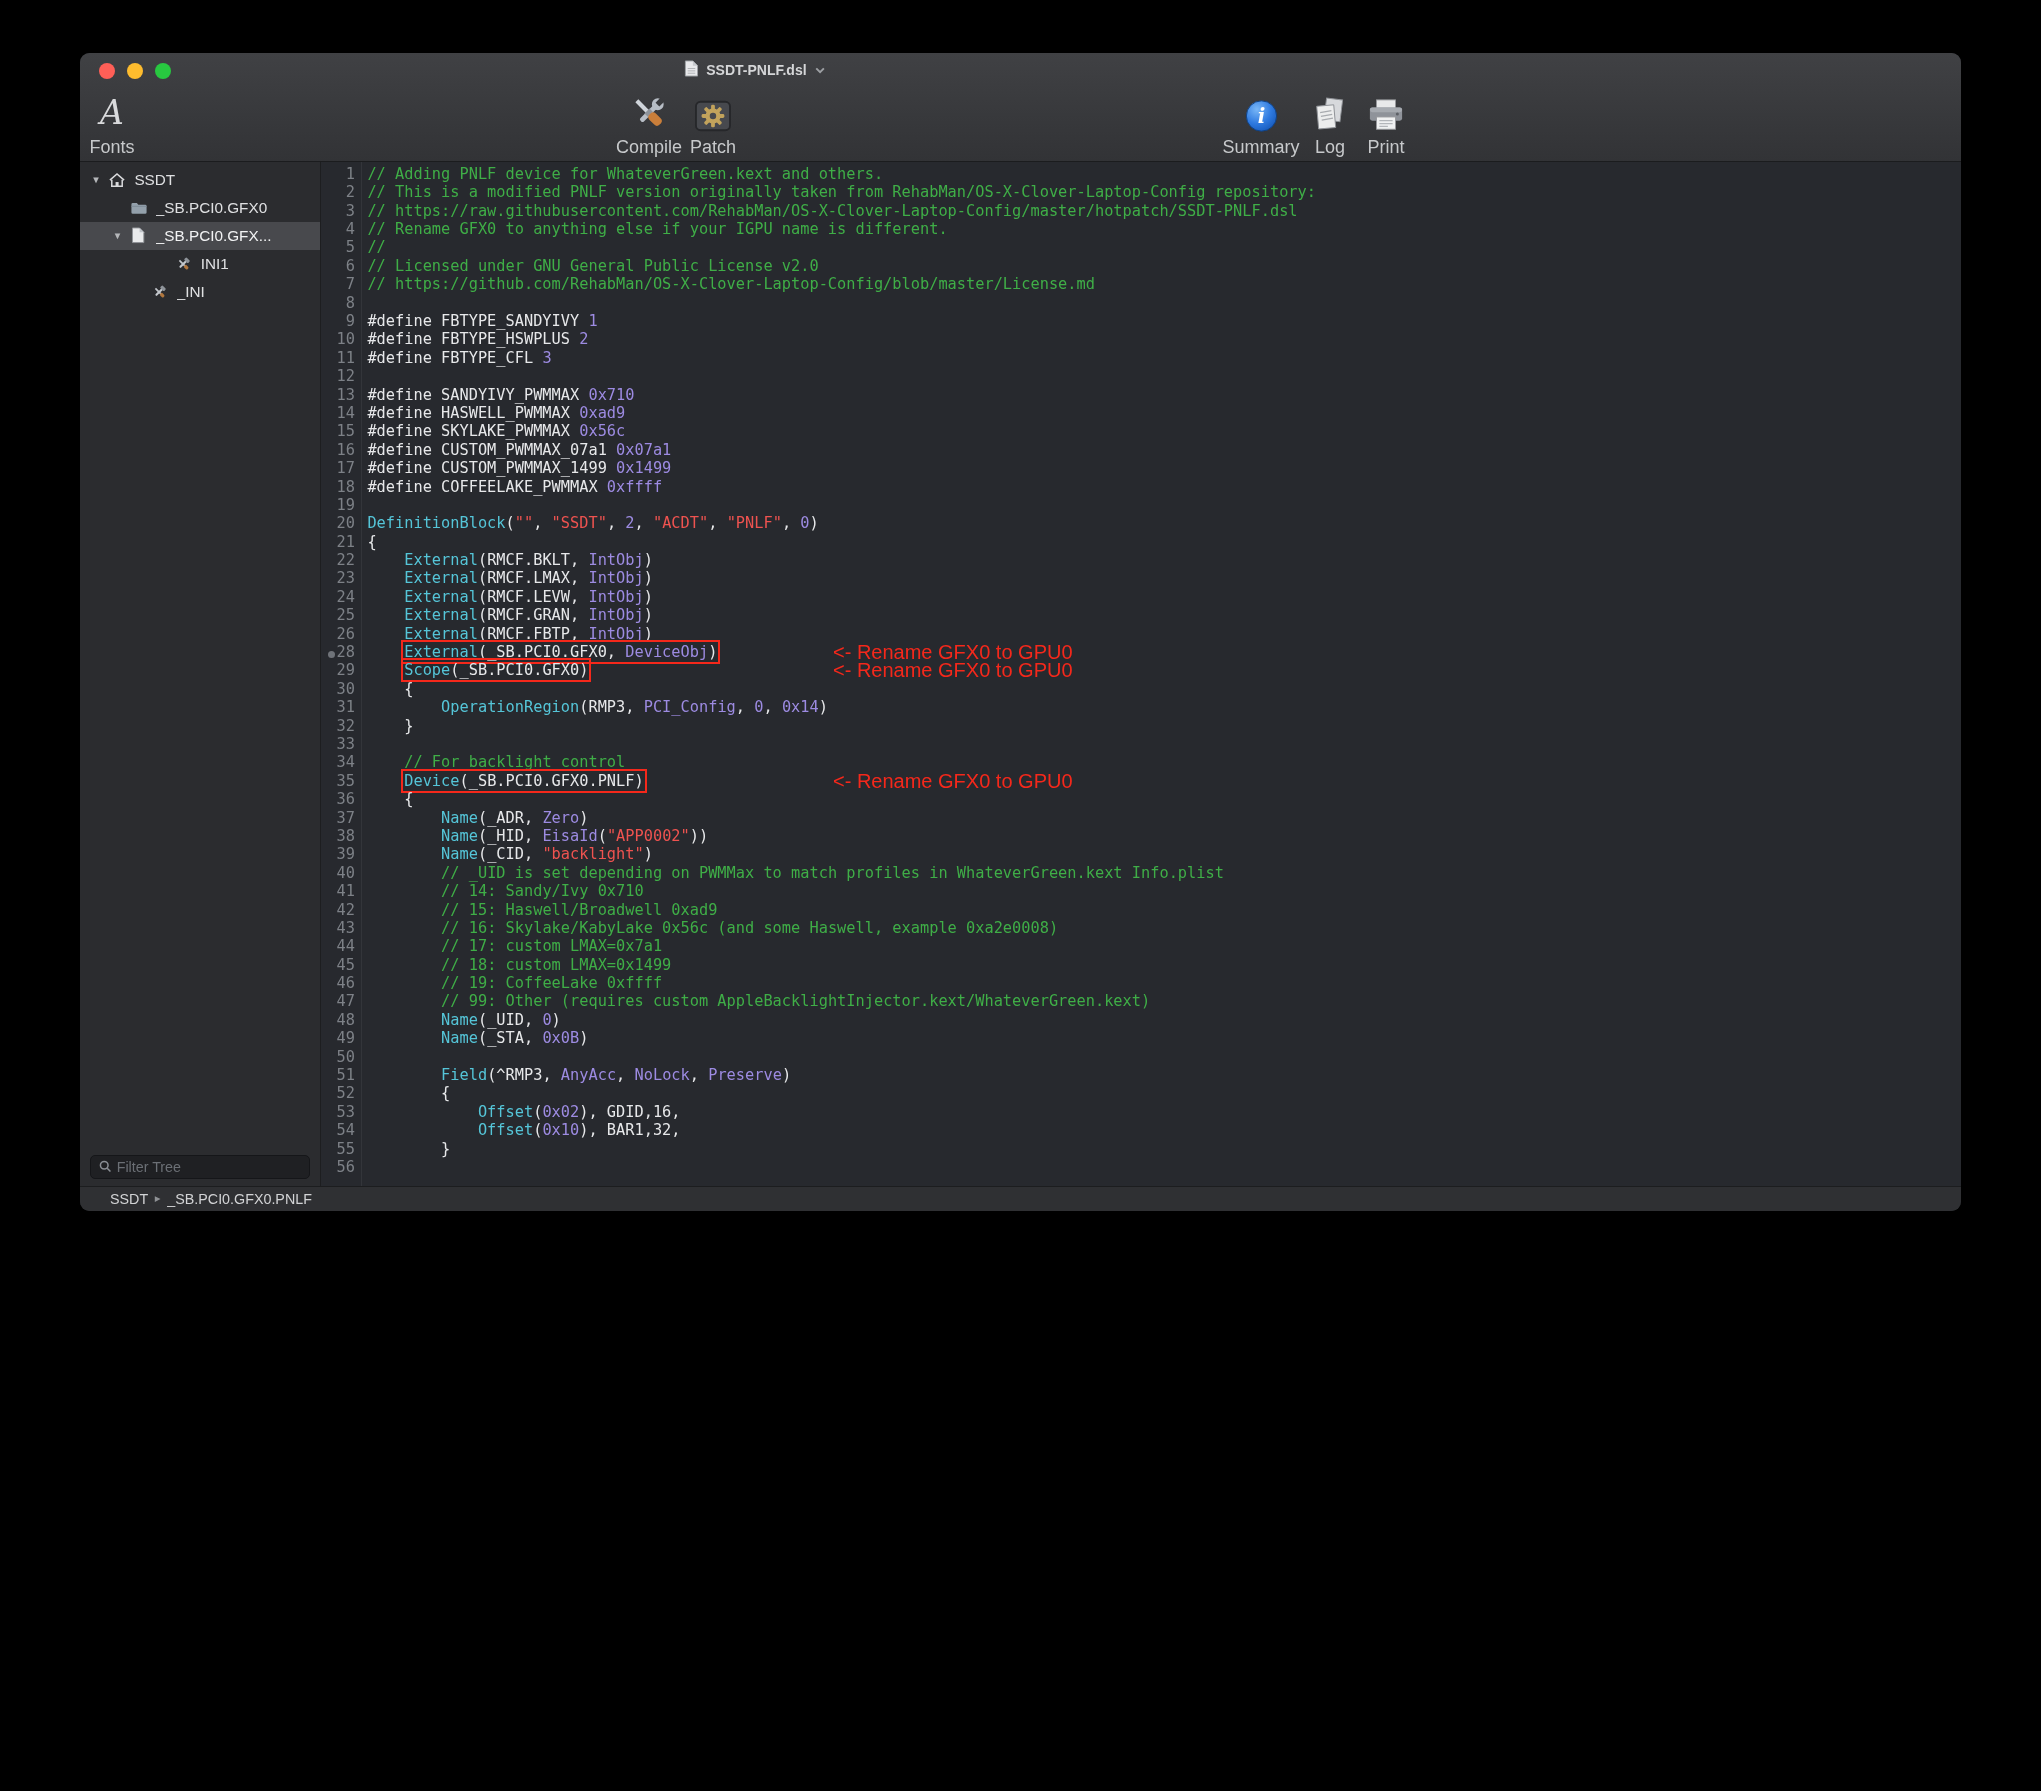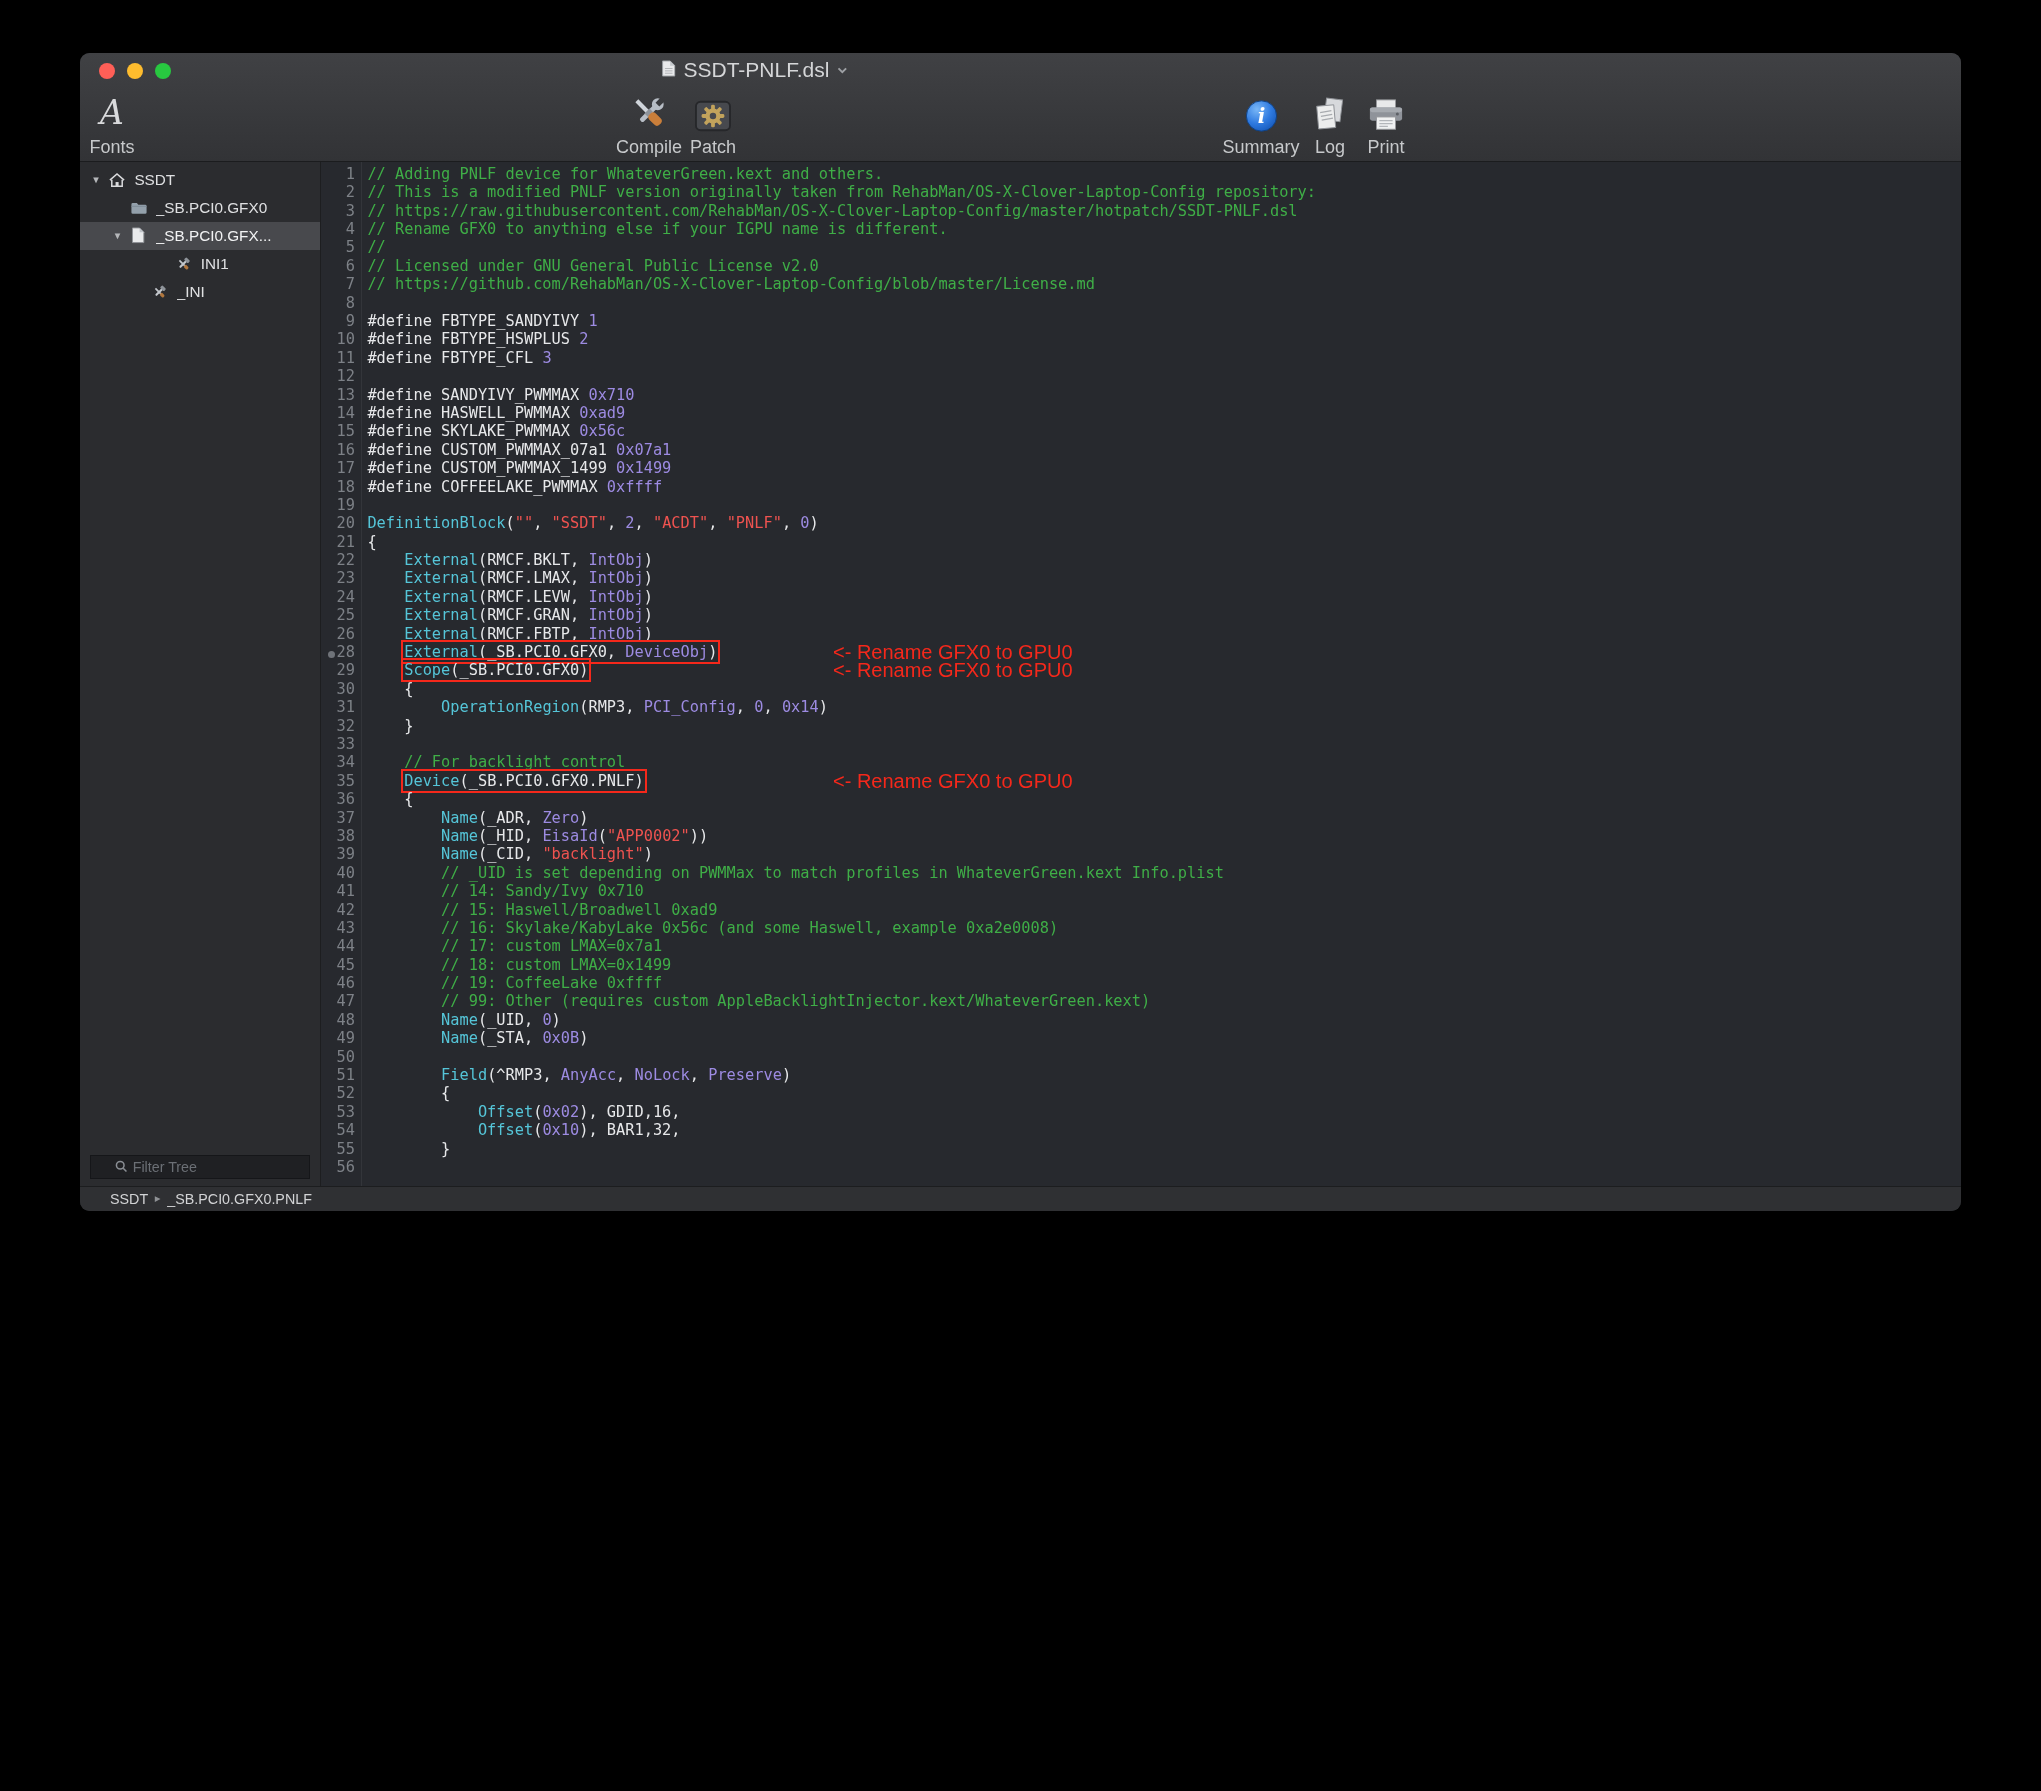--- a/index.html
+++ b/index.html
@@ -22,21 +22,21 @@
   .header{flex:0 0 109px;background:linear-gradient(#404144,#323336);
           border-bottom:1px solid #1b1c1e;position:relative;}
   .titlebar{height:34px;position:relative;}
   .lights{position:absolute;left:19px;top:9.6px;display:flex;gap:11.5px;}
   .light{width:16.3px;height:16.3px;border-radius:50%;display:inline-block;}
   .light.red{background:var(--trafficred);}
   .light.yellow{background:var(--trafficyellow);}
   .light.green{background:var(--trafficgreen);}
   .title-wrap{position:absolute;left:675px;top:0;height:34px;transform:translateX(-50%);
               display:flex;align-items:center;gap:7.6px;}
-  .title{font-size:21px;font-weight:400;color:#d5d6d8;white-space:nowrap;}
+  .title{font-size:14px;font-weight:700;color:#d5d6d8;white-space:nowrap;}
   .chev{display:flex;align-items:center;}
 
   .toolbar{position:absolute;left:0;top:34px;right:0;height:75px;}
   .titem{position:absolute;top:2.9px;transform:translateX(-50%);
          display:flex;flex-direction:column;align-items:center;}
   .tb-icn{height:44px;display:flex;align-items:flex-end;justify-content:center;}
   .tb-label{font-size:18px;color:#c7c9cb;margin-top:2.9px;white-space:nowrap;}
   .fonts-glyph{font-family:"DejaVu Serif",serif;font-style:italic;font-size:33px;
                color:#d9dadc;line-height:42px;}
 
@@ -45,22 +45,22 @@
   .sidebar{flex:0 0 241px;background:var(--sidebarbg);border-right:1px solid #1d1e20;
            position:relative;overflow:hidden;}
   #tree{padding-top:3.8px;}
   .trow{height:28px;display:flex;align-items:center;font-size:15.3px;color:#dfe0e2;
         white-space:nowrap;}
   .trow.sel{background:var(--selrow);color:#f2f3f4;}
   .tri{flex:0 0 17px;text-align:center;font-size:9.6px;color:#b5b7ba;}
   .ticon{flex:0 0 25px;display:flex;justify-content:center;align-items:center;}
   .tlabel{margin-left:4.8px;overflow:hidden;text-overflow:ellipsis;}
   .filter{position:absolute;left:9.6px;right:10.5px;bottom:6.7px;height:24px;
-          background:#1f2023;border:1px solid #151619;border-radius:0;
-          display:flex;align-items:center;gap:5.7px;padding:0 24px;margin-top:20px;}
+          background:#1f2023;border:1px solid #151619;border-radius:5px;
+          display:flex;align-items:center;gap:5.7px;padding:0 8px;margin-top:20px;}
   .filter input{flex:1;background:transparent;border:none;outline:none;
                 color:#cfd0d2;font-size:14.3px;font-family:inherit;min-width:0;}
   .filter input::placeholder{color:#6b6f75;}
 
   
   .editor{flex:1;position:relative;overflow:hidden;background:var(--editorbg);
           font-family:"DejaVu Sans Mono","Liberation Mono",monospace;font-size:15.3px;}
   .gutterline{position:absolute;left:40px;top:0;bottom:0;width:1px;background:#33353a;}
   #code{padding-top:2.9px;position:relative;}
   .cl{height:18.4px;line-height:18.4px;white-space:pre;position:relative;}

